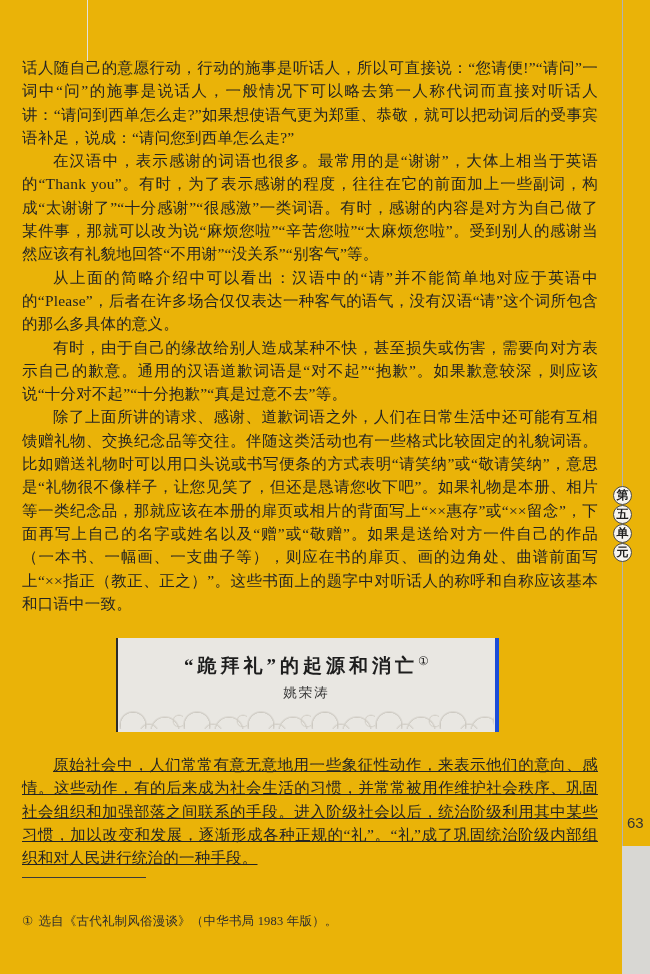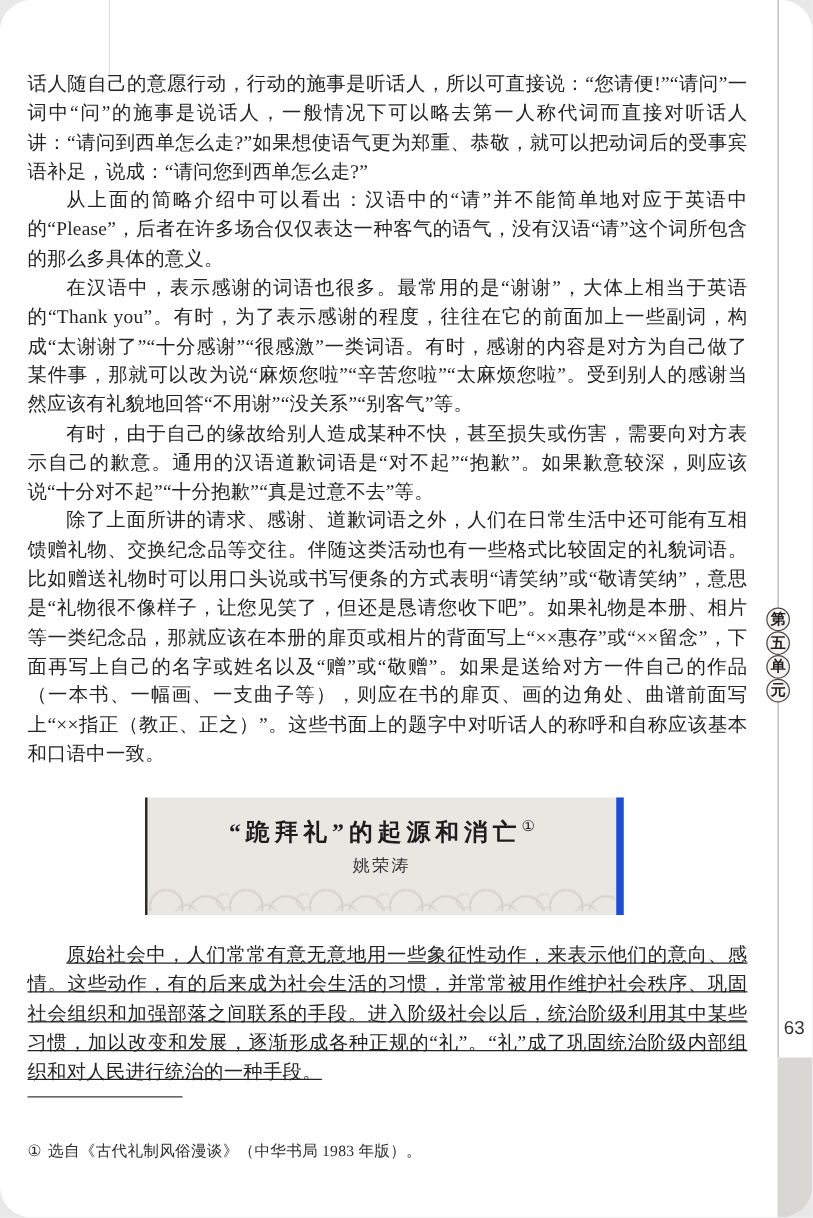--- a/index.html
+++ b/index.html
@@ -1,24 +1,23 @@
 <!DOCTYPE html>
 <html><head>
 <meta charset="utf-8">
 <style>
   html,body{margin:0;padding:0;background:#e8e8e8;}
   .page{
     position:relative;
     width:650px;height:974px;
-    background:#ffffff;
+    background:#eab308;
     overflow:hidden;
     font-family:"Liberation Serif","DejaVu Serif",serif;
     color:#242424;
     margin:0 auto;
-    border-radius:25px;
   }
   
   .artifact-line{position:absolute;left:87px;top:0;width:1px;height:62px;background:#e2e1dd;}
 
   
   .body-copy{position:absolute;left:22px;top:56px;width:576px;}
   .after-box{position:absolute;left:22px;top:753px;width:576px;text-decoration:underline;}
   .para{
     margin:0;
     font-size:15.5px;
@@ -27,21 +26,21 @@
     text-indent:2em;
     letter-spacing:0.2px;
   }
   .para.no-indent{text-indent:0;}
 
   
   .insert-box{
     position:absolute;left:116px;top:638px;width:383px;height:94px;
     background:#e9e7e2;
     border-left:2px solid #2b2b2b;
-    border-right:6px solid #1d4ed8;
+    border-right:4px solid #1d4ed8;
     box-sizing:border-box;
   }
   .box-title{
     margin-top:15px;text-align:center;
     font-size:19px;font-weight:bold;letter-spacing:4px;color:#1d1d1d;
     position:relative;z-index:2;
   }
   .note-ref{font-size:12px;letter-spacing:0;font-weight:normal;}
   .box-author{
     margin-top:5px;text-align:center;
@@ -86,22 +85,22 @@
 </style>
 </head>
 <body>
 
 <div class="page">
 
   <div class="artifact-line"></div>
 
   <div class="body-copy">
     <p class="para no-indent">话人随自己的意愿行动，行动的施事是听话人，所以可直接说：“您请便!”“请问”一词中“问”的施事是说话人，一般情况下可以略去第一人称代词而直接对听话人讲：“请问到西单怎么走?”如果想使语气更为郑重、恭敬，就可以把动词后的受事宾语补足，说成：“请问您到西单怎么走?”</p>
+    <p class="para">在汉语中，表示感谢的词语也很多。最常用的是“谢谢”，大体上相当于英语的“Thank you”。有时，为了表示感谢的程度，往往在它的前面加上一些副词，构成“太谢谢了”“十分感谢”“很感激”一类词语。有时，感谢的内容是对方为自己做了某件事，那就可以改为说“麻烦您啦”“辛苦您啦”“太麻烦您啦”。受到别人的感谢当然应该有礼貌地回答“不用谢”“没关系”“别客气”等。</p>
     <p class="para">从上面的简略介绍中可以看出：汉语中的“请”并不能简单地对应于英语中的“Please”，后者在许多场合仅仅表达一种客气的语气，没有汉语“请”这个词所包含的那么多具体的意义。</p>
-    <p class="para">在汉语中，表示感谢的词语也很多。最常用的是“谢谢”，大体上相当于英语的“Thank you”。有时，为了表示感谢的程度，往往在它的前面加上一些副词，构成“太谢谢了”“十分感谢”“很感激”一类词语。有时，感谢的内容是对方为自己做了某件事，那就可以改为说“麻烦您啦”“辛苦您啦”“太麻烦您啦”。受到别人的感谢当然应该有礼貌地回答“不用谢”“没关系”“别客气”等。</p>
     <p class="para">有时，由于自己的缘故给别人造成某种不快，甚至损失或伤害，需要向对方表示自己的歉意。通用的汉语道歉词语是“对不起”“抱歉”。如果歉意较深，则应该说“十分对不起”“十分抱歉”“真是过意不去”等。</p>
     <p class="para">除了上面所讲的请求、感谢、道歉词语之外，人们在日常生活中还可能有互相馈赠礼物、交换纪念品等交往。伴随这类活动也有一些格式比较固定的礼貌词语。比如赠送礼物时可以用口头说或书写便条的方式表明“请笑纳”或“敬请笑纳”，意思是“礼物很不像样子，让您见笑了，但还是恳请您收下吧”。如果礼物是本册、相片等一类纪念品，那就应该在本册的扉页或相片的背面写上“××惠存”或“××留念”，下面再写上自己的名字或姓名以及“赠”或“敬赠”。如果是送给对方一件自己的作品（一本书、一幅画、一支曲子等），则应在书的扉页、画的边角处、曲谱前面写上“××指正（教正、正之）”。这些书面上的题字中对听话人的称呼和自称应该基本和口语中一致。</p>
   </div>
 
   <div class="insert-box">
     <div class="box-deco"></div>
     <div class="box-title"><span>“跪拜礼”的起源和消亡</span><sup class="note-ref">①</sup></div>
     <div class="box-author">姚荣涛</div>
   </div>
 

